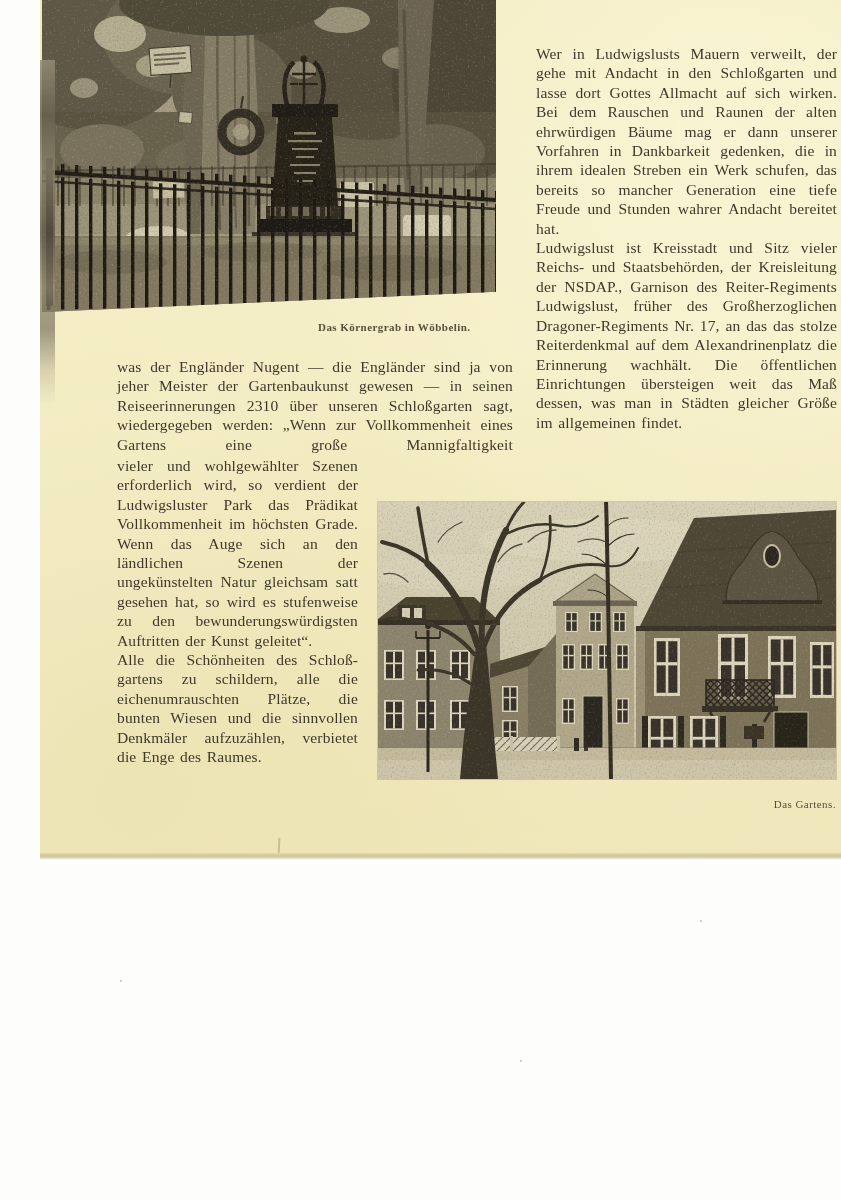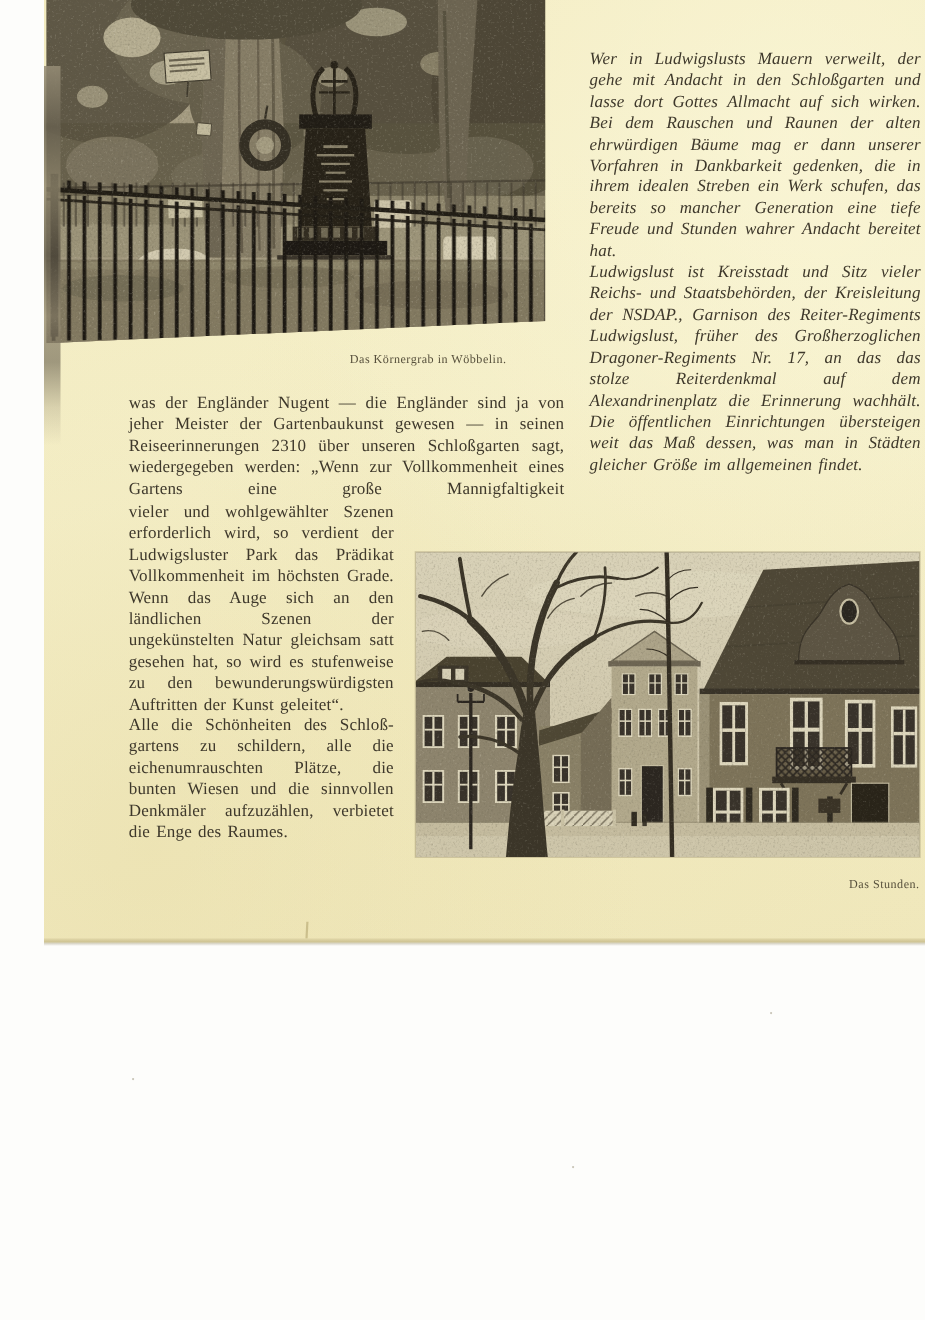--- a/index.html
+++ b/index.html
@@ -20,28 +20,28 @@
     background:linear-gradient(180deg,#e3d9ab,#cfc493 45%,rgba(120,110,70,.25) 70%,rgba(255,255,255,0));
   }
   figure{margin:0;}
   .photo{position:absolute;overflow:hidden;background:#a59c82;}
   .photo1{left:2px;top:0;width:454px;height:312px;
     clip-path:polygon(0 0,100% 0,100% 93.5%,0 100%);}
   .photo2{left:338px;top:502px;width:458px;height:277px;box-shadow:0 0 0 1px rgba(110,100,70,.25);}
   .caption{
     position:absolute;font-size:11px;letter-spacing:.45px;color:#57503c;white-space:nowrap;
   }
-  .cap1{left:278px;top:321px;}
+  .cap1{left:278px;top:321px;font-weight:bold;}
   .cap2{left:596px;top:798px;width:200px;text-align:right;}
   .textcol{
     position:absolute;color:#3e382b;font-size:15.5px;line-height:19.4px;
     text-align:justify;word-spacing:1.6px;letter-spacing:.15px;hyphens:manual;
   }
   .textcol p{margin:0;}
-  .rcol{left:496px;top:44px;width:301px;font-style:italic;}
+  .rcol{left:496px;top:44px;width:301px;}
   .lwide{left:77px;top:357px;width:396px;text-align-last:justify;}
   .lnarrow{left:77px;top:456px;width:241px;}
   
   .edge-strip{
     position:absolute;left:0;top:60px;width:15px;height:345px;opacity:.9;
     background:linear-gradient(180deg,
       rgba(150,141,118,.95) 0%, rgba(104,97,80,.95) 16%,
       rgba(142,133,108,.9) 32%, rgba(92,85,70,.9) 50%,
       rgba(150,140,115,.85) 66%, rgba(110,102,84,.7) 78%,
       rgba(160,150,125,.35) 90%, rgba(160,150,125,0) 100%);
@@ -386,21 +386,21 @@
           <path d="M230,64 C222,56 214,52 204,52" stroke-width="1.2"></path>
           <path d="M230,44 C238,36 246,32 256,32" stroke-width="1.2"></path>
           <path d="M231,96 C224,90 218,88 210,88" stroke-width="1"></path>
           <path d="M230,24 C236,18 242,16 250,16" stroke-width="1"></path>
         </g>
 
         <rect width="458" height="277" filter="url(#rgd)" opacity=".45"></rect>
         <rect width="458" height="277" filter="url(#rgl)" opacity=".4"></rect>
       </svg>
     </figure>
-    <figcaption class="caption cap2">Das Stunden.</figcaption>
+    <figcaption class="caption cap2">Das Gartens.</figcaption>
 
     <div class="edge-strip"></div>
     <div class="crease"></div>
   </div>
 
   <div class="speck" style="left:120px;top:980px;"></div>
   <div class="speck" style="left:520px;top:1060px;"></div>
   <div class="speck" style="left:700px;top:920px;"></div>
 </div>
 

